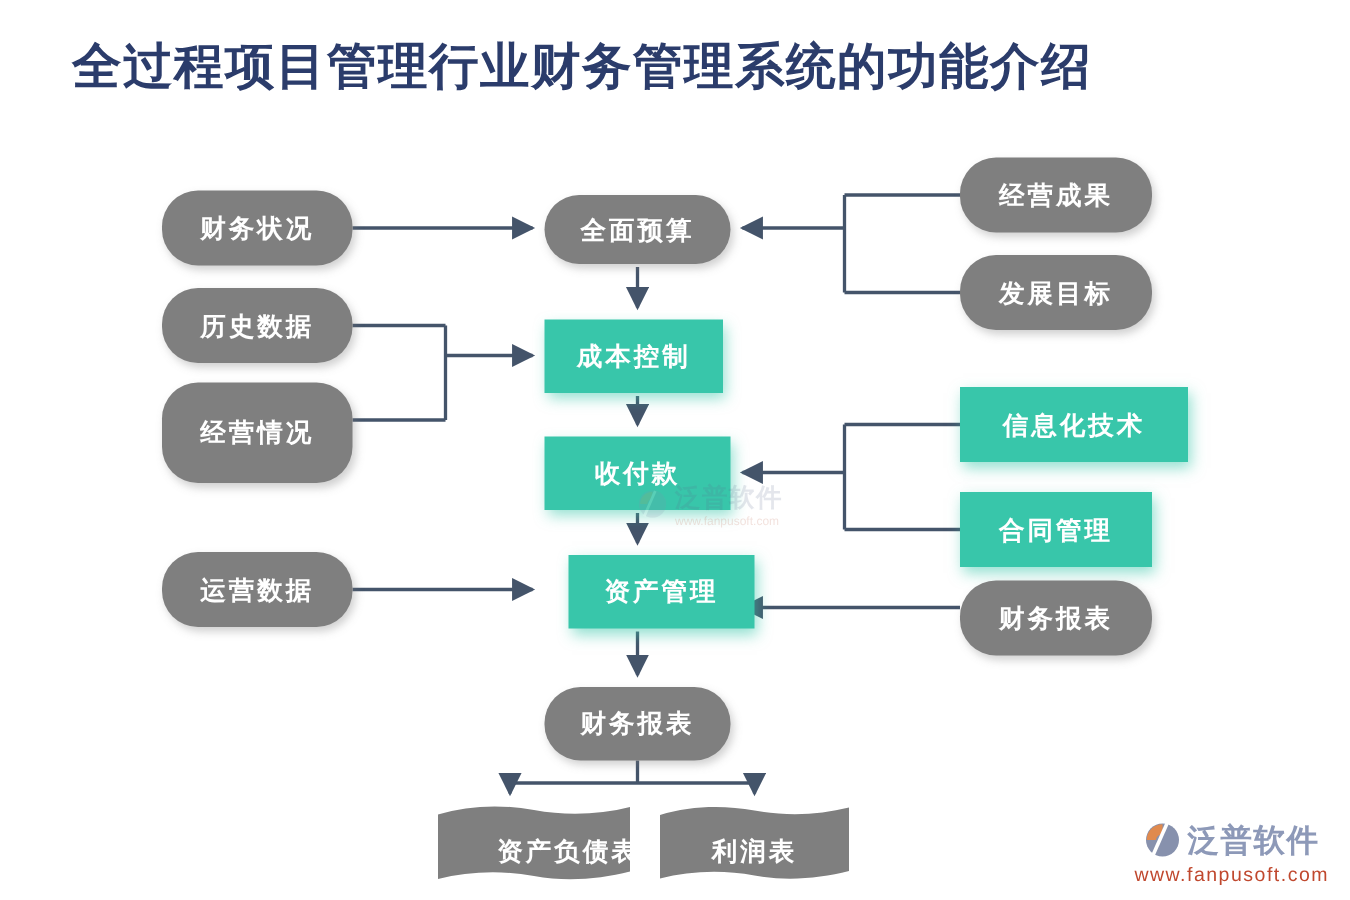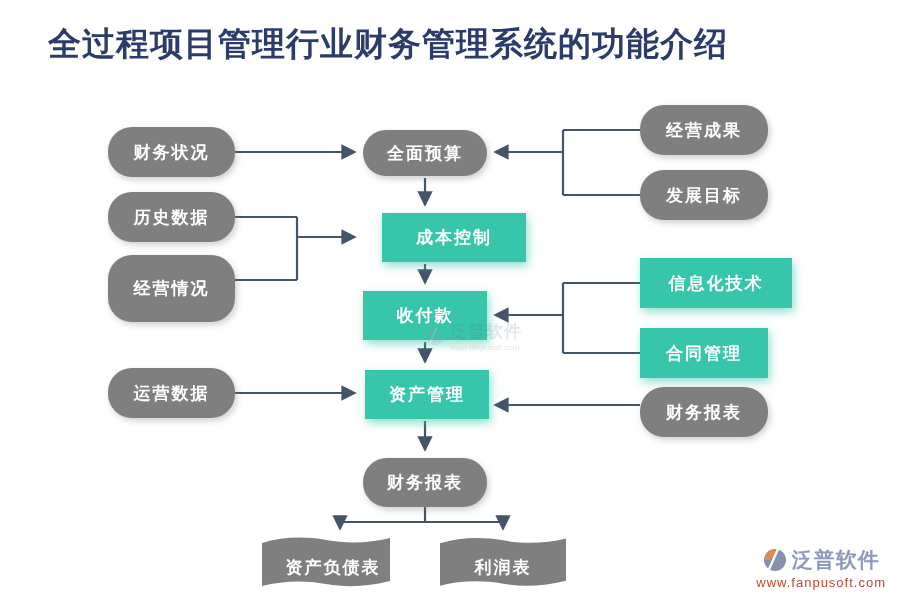--- a/index.html
+++ b/index.html
@@ -85,32 +85,32 @@
       <path d="M235,393 H355" marker-end="url(#ah)"></path>
     </g>
   </svg>
 
   <div class="node gray" style="left:108px;top:127px;width:127px;height:50px;">财务状况</div>
   <div class="node gray" style="left:108px;top:192px;width:127px;height:50px;">历史数据</div>
   <div class="node gray" style="left:108px;top:255px;width:127px;height:67px;">经营情况</div>
   <div class="node gray" style="left:108px;top:368px;width:127px;height:50px;">运营数据</div>
 
   <div class="node gray" style="left:363px;top:130px;width:124px;height:46px;">全面预算</div>
-  <div class="node teal" style="left:382px;top:213px;width:144px;height:49px;">成本控制</div>
+  <div class="node teal" style="left:363px;top:213px;width:119px;height:49px;">成本控制</div>
   <div class="node teal" style="left:363px;top:291px;width:124px;height:49px;">收付款</div>
-  <div class="node teal" style="left:365px;top:370px;width:124px;height:49px;">资产管理</div>
+  <div class="node teal" style="left:379px;top:370px;width:124px;height:49px;">资产管理</div>
   <div class="node gray" style="left:363px;top:458px;width:124px;height:49px;">财务报表</div>
 
   <div class="node gray" style="left:640px;top:105px;width:128px;height:50px;">经营成果</div>
   <div class="node gray" style="left:640px;top:170px;width:128px;height:50px;">发展目标</div>
   <div class="node teal" style="left:640px;top:258px;width:152px;height:50px;">信息化技术</div>
   <div class="node teal" style="left:640px;top:328px;width:128px;height:50px;text-align:center;">合同管理</div>
   <div class="node gray" style="left:640px;top:387px;width:128px;height:50px;">财务报表</div>
 
-  <div class="wave" style="left:262px;top:535px;width:142px;height:56px;">
+  <div class="wave" style="left:292px;top:535px;width:142px;height:56px;padding-left:32px;">
     <svg width="128" height="56" viewBox="0 0 128 56">
       <path d="M0,8 C20,2 42,1 64,5 C86,9 108,8 128,3 L128,46 C108,51 86,53 64,49 C42,45 20,46 0,51 Z" fill="#7f7f7f"></path>
     </svg>
     <div class="lbl">资产负债表</div>
   </div>
   <div class="wave" style="left:440px;top:535px;width:126px;height:56px;">
     <svg width="126" height="56" viewBox="0 0 128 56">
       <path d="M0,8 C20,2 42,1 64,5 C86,9 108,8 128,3 L128,46 C108,51 86,53 64,49 C42,45 20,46 0,51 Z" fill="#7f7f7f"></path>
     </svg>
     <div class="lbl">利润表</div>

